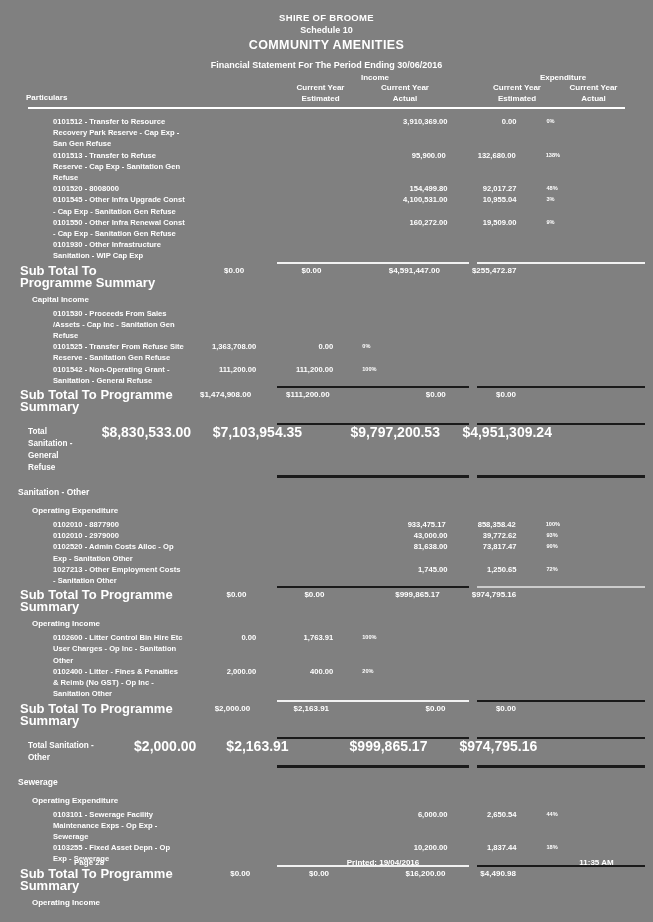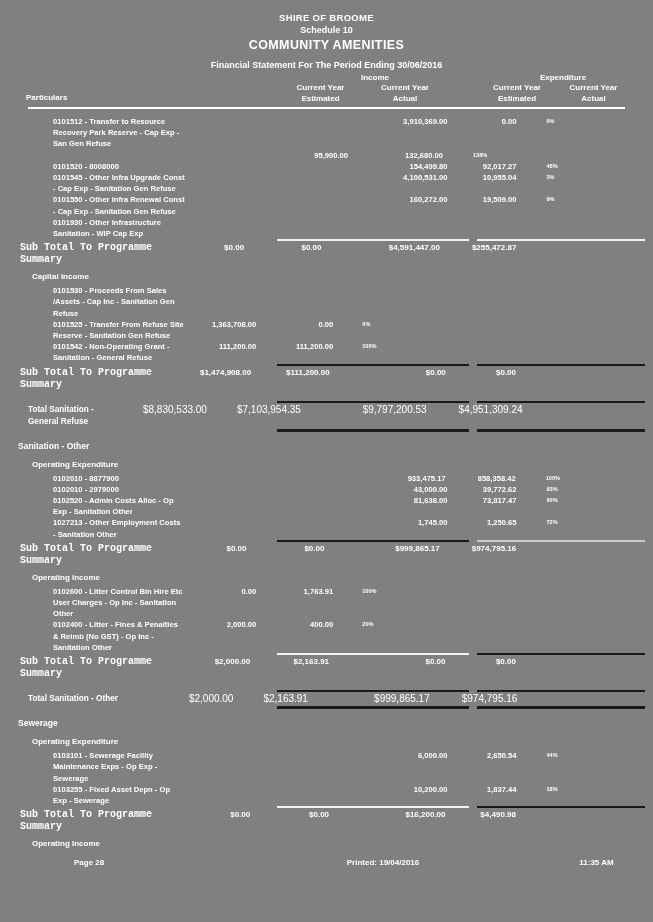--- a/index.html
+++ b/index.html
@@ -141,45 +141,44 @@
     font-weight: bold;
   }
   .item .c-ie { padding-right: 6px; }
   .item .c-ia { padding-right: 2px; }
   .item .c-ee { padding-right: 8px; }
   .item .c-ea { padding-right: 2px; }
   .item { margin-bottom: 0px; }
 
   
   .sub .c-part {
-    font-size: 10px;
+    font-size: 13px;
     font-weight: bold;
     padding-left: 20px;
     line-height: 12px;
-    font-family: Liberation Mono, monospace;
   }
   .sub .c-ie, .sub .c-ia, .sub .c-ee, .sub .c-ea {
     font-size: 8px;
     font-weight: bold;
     line-height: 12px;
   }
   .sub .c-ie { padding-right: 6px; }
   .sub .c-ia { padding-right: 2px; }
   .sub .c-ee { padding-right: 8px; }
   .sub .c-ea { padding-right: 2px; }
 
   .tot .c-part {
     font-size: 8.2px;
     font-weight: bold;
     padding-left: 28px;
     line-height: 12px;
   }
   .tot .c-ie, .tot .c-ia, .tot .c-ee, .tot .c-ea {
-    font-size: 10px;
-    font-weight: normal;
+    font-size: 14px;
+    font-weight: bold;
     line-height: 12px;
   }
   .tot .c-ie { padding-right: 6px; }
   .tot .c-ia { padding-right: 2px; }
   .tot .c-ee { padding-right: 8px; }
   .tot .c-ea { padding-right: 2px; }
 
   
   .barline {
     display: flex;
@@ -271,20 +270,21 @@
       <div class="c-part">0101512 - Transfer to Resource Recovery Park Reserve - Cap Exp - San Gen Refuse</div>
       <div class="c-ie"></div>
       <div class="c-ia"></div>
       <div class="c-p1"></div>
       <div class="c-ee">3,910,369.00</div>
       <div class="c-ea">0.00</div>
       <div class="c-p2">0%</div>
     </div>
 
     <div class="row item">
+      <div class="c-part">0101513 - Transfer to Refuse Reserve - Cap Exp - Sanitation Gen Refuse</div>
       <div class="c-ie"></div>
       <div class="c-ia"></div>
       <div class="c-p1"></div>
       <div class="c-ee">95,900.00</div>
       <div class="c-ea">132,680.00</div>
       <div class="c-p2">138%</div>
     </div>
 
     <div class="row item">
       <div class="c-part">0101520 - 8008000</div>

